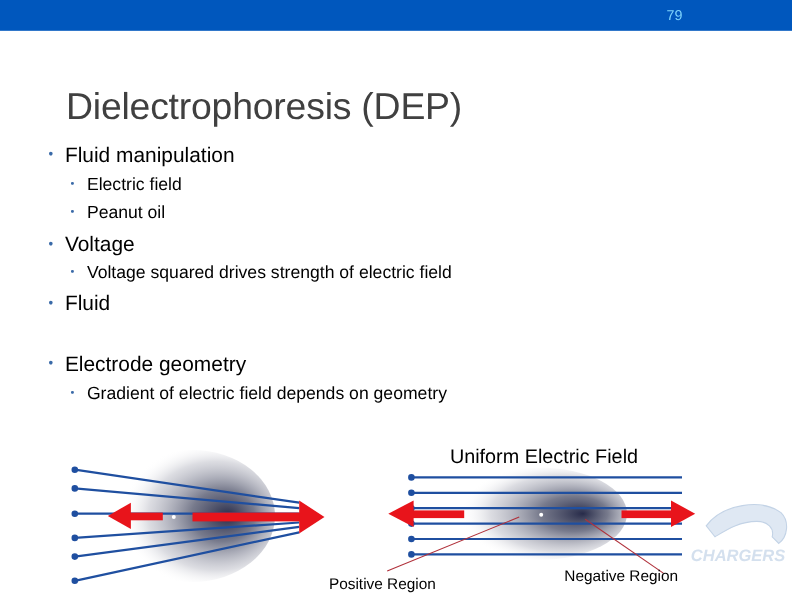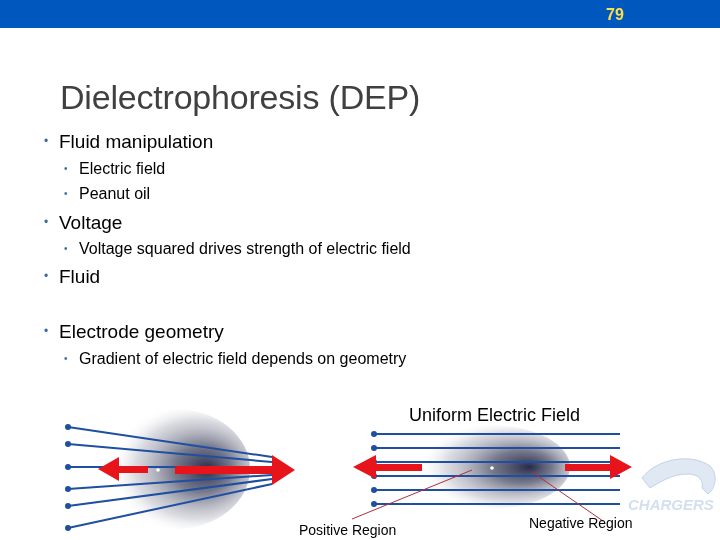--- a/index.html
+++ b/index.html
@@ -7,40 +7,40 @@
       width: 720px; height: 540px; position: relative; overflow: hidden;
       background: #ffffff;
       font-family: "Liberation Sans", "DejaVu Sans", sans-serif;
     }
     .topbar {
       position: absolute; left: 0; top: 0; width: 720px; height: 28px;
       background: #0057bd;
     }
     .slide-num {
       position: absolute; left: 606px; top: 6px;
-      color: #fde047; font-size: 16px; font-weight: bold;
+      color: #7dd3fc; font-size: 13px; font-weight: normal;
     }
     .title {
       position: absolute; left: 44px; top: 62px;
       font-size: 34px; color: #404040; font-weight: normal; margin: 16px;
       letter-spacing: -0.2px;
     }
     .bullets { position: absolute; left: 0; top: 0; width: 668px; height: 540px; pointer-events: none; }
     .b1, .b2 { position: absolute; white-space: nowrap; color: #000; }
     .b1 { left: 44px; font-size: 19px; }
     .b2 { left: 64px; font-size: 16px; }
     .dot { color: #3a6aa8; display: inline-block; width: 15px; font-size: 12px; vertical-align: middle; position: relative; top: -2px; }
     .b2 .dot { font-size: 10px; width: 15px; top: -1px; }
 
     .figure { position: absolute; left: 0; top: 0; width: 708px; height: 540px; margin-top: 29px; }
     .caption-uniform {
       position: absolute; left: 409px; top: 376px; font-size: 18px; color: #000;
     }
     .label-pos { position: absolute; left: 299px; top: 493px; font-size: 14px; color: #000; }
-    .label-neg { position: absolute; left: 529px; top: 486px; font-size: 14px; color: #000; }
+    .label-neg { position: absolute; left: 513px; top: 486px; font-size: 14px; color: #000; }
     .logo { position: absolute; left: 622px; top: 448px; width: 98px; height: 70px; }
   </style>
 </head>
 <body>
 
 <div class="topbar">
   <span class="slide-num">79</span>
 </div>
 
 <h1 class="title">Dielectrophoresis (DEP)</h1>

